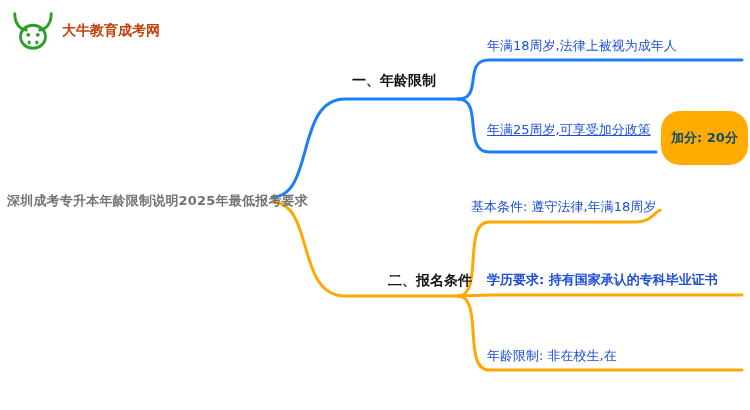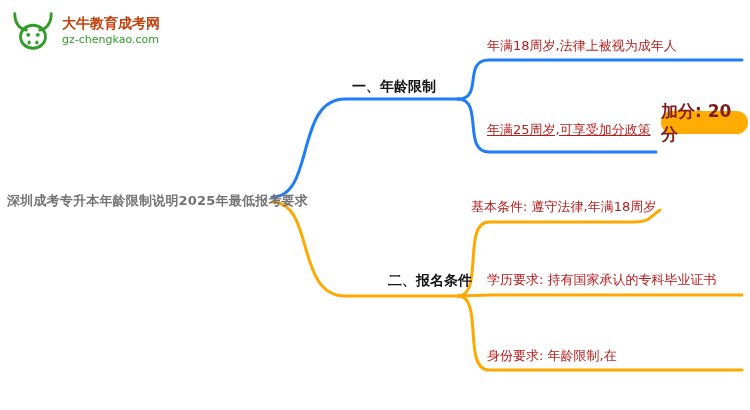--- a/index.html
+++ b/index.html
@@ -6,33 +6,33 @@
   html,body { background:#ffffff; }
   body { font-family:"DejaVu Sans","Liberation Sans",sans-serif; }
   .stage {
     position:relative; width:750px; height:410px;
     background:#ffffff; overflow:hidden;
   }
   .svg-layer { position:absolute; left:0; top:0; z-index:1; }
   .node { position:absolute; z-index:2; white-space:nowrap; color:#1c1c1c; }
   .root-node { left:7px; top:192px; font-size:13px; font-weight:700; color:#737373; letter-spacing:0.2px; }
   .branch-label { font-size:14px; font-weight:700; color:#141414; }
-  .branch-1 { left:352px; top:78px; }
+  .branch-1 { left:352px; top:72px; }
   .branch-2 { left:360px; top:272px;margin-left:28px; }
-  .leaf { font-size:13px; font-weight:500; color:#b91c1c; }
+  .leaf { font-size:13px; font-weight:500; color:#1d4ed8; }
   .leaf-1 { left:487px; top:37px; }
   .leaf-2 { left:487px; top:121px;text-decoration:underline; }
   .leaf-3 { left:471px; top:198px; }
-  .leaf-4 { left:487px; top:271px; }
+  .leaf-4 { left:487px; top:271px;font-weight:bold; }
   .leaf-5 { left:487px; top:347px; }
   .score-badge {
     position:absolute; z-index:3; left:661px; top:111px;
-    width:87px; height:23px; background:#ffab00; border-radius:19px;
+    width:87px; height:54px; background:#ffab00; border-radius:19px;
     display:flex; align-items:center; justify-content:center;
-    font-size:17px; font-weight:600; color:#7f1d1d;
+    font-size:13px; font-weight:600; color:#0c4a6e;
   }
   .logo {
     position:absolute; left:10px; top:8px; z-index:2;
     display:flex; align-items:center; gap:6px;
   }
   .logo-text { display:flex; flex-direction:column; line-height:1.25; }
   .logo-title { font-size:14px; font-weight:700; color:#c2410c; }
   .logo-sub { font-size:11px; font-weight:400; color:#2f9d27; }
 </style>
 </head>
@@ -63,29 +63,28 @@
       </g>
       <g fill="#2f9d27">
         <circle cx="19" cy="28" r="2"></circle>
         <circle cx="29" cy="28" r="2"></circle>
         <ellipse cx="20" cy="36" rx="1.6" ry="2"></ellipse>
         <ellipse cx="28" cy="36" rx="1.6" ry="2"></ellipse>
       </g>
     </svg>
     <div class="logo-text">
       <span class="logo-title">大牛教育成考网</span>
-      <span class="logo-sub">gz-chengkao.com</span>
     </div>
   </div>
 
   <div class="node root-node">深圳成考专升本年龄限制说明2025年最低报考要求</div>
 
   <div class="node branch-label branch-1">一、年龄限制</div>
   <div class="node leaf leaf-1">年满18周岁,法律上被视为成年人</div>
   <div class="node leaf leaf-2">年满25周岁,可享受加分政策</div>
   <div class="score-badge">加分: 20分</div>
 
   <div class="node branch-label branch-2">二、报名条件</div>
   <div class="node leaf leaf-3">基本条件: 遵守法律,年满18周岁</div>
   <div class="node leaf leaf-4">学历要求: 持有国家承认的专科毕业证书</div>
-  <div class="node leaf leaf-5">身份要求: 年龄限制,在</div>
+  <div class="node leaf leaf-5">年龄限制: 非在校生,在</div>
 
 </div>
 
 </body></html>

